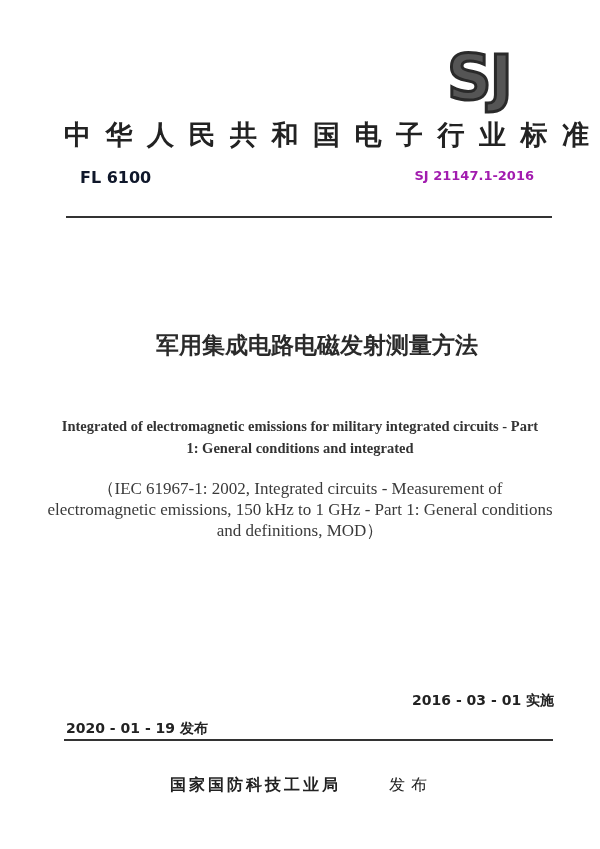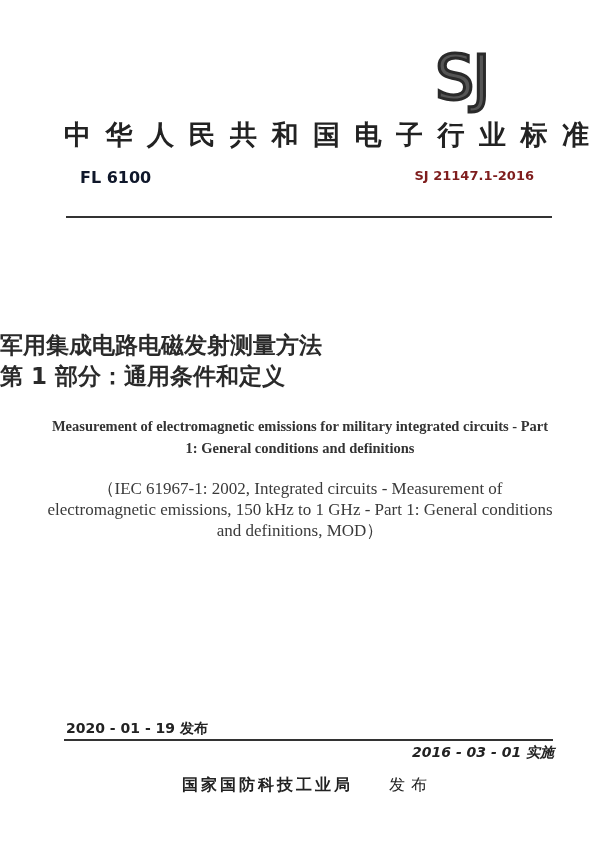--- a/index.html
+++ b/index.html
@@ -5,48 +5,48 @@
   html, body { margin: 0; padding: 0; }
   body {
     width: 600px; height: 849px; background: #ffffff; position: relative; overflow: hidden;
     font-family: "DejaVu Sans", sans-serif; color: #2b2b2b;
   }
   .abs { position: absolute; }
   .logo {
     left: 435px; top: 48px; width: 120px; height: 60px;
   }
   .logo-text {
-    font-family: "DejaVu Sans", sans-serif; font-weight: normal; font-size: 62px; line-height: 60px;
-    color: #555; letter-spacing: -2px;
+    font-family: "DejaVu Sans", sans-serif; font-weight: bold; font-size: 62px; line-height: 60px;
+    color: #555; letter-spacing: -2px; margin-left: 12px;
     -webkit-text-stroke: 3px #2a2a2a;
   }
   .std-title {
     left: 64px; top: 117px; width: 490px; font-size: 27px; letter-spacing: 14.5px;
     white-space: nowrap; color: #222; font-weight: bold;
   }
   .classification { left: 80px; top: 168px; font-size: 16px; font-weight: bold; color: #0f172a; }
-  .std-number { right: 66px; top: 168px; font-size: 13px; font-weight: bold; color: #7f1d1d; margin-left: 47px; }
+  .std-number { right: 66px; top: 168px; font-size: 13px; font-weight: bold; color: #a21caf; margin-left: 47px; }
   .top-rule { left: 66px; top: 216px; width: 486px; height: 2px; background: #333; }
   .title-cn {
-    left: 0; top: 330px; width: 478px; text-align: left;
+    left: 0; top: 330px; width: 478px; text-align: right;
     font-size: 23px; line-height: 31px; color: #2a2a2a; font-weight: bold;
   }
   .title-en {
     left: 30px; top: 415px; width: 540px; text-align: center;
     font-family: "Liberation Serif", serif; font-weight: bold; font-size: 14.5px; line-height: 22px; color: #333;
   }
   .title-ref {
     left: 45px; top: 478px; width: 510px; text-align: center;
     font-family: "Liberation Serif", serif; font-size: 17px; line-height: 21px; color: #3a3a3a;
   }
   .issue-date { left: 66px; top: 720px; font-size: 14px; color: #222; font-weight: bold; }
-  .impl-date { right: 46px; top: 744px; font-size: 14px; color: #222; font-weight: bold; font-style: italic; }
+  .impl-date { right: 46px; top: 692px; font-size: 14px; color: #222; font-weight: bold; }
   .bottom-rule { left: 64px; top: 739px; width: 489px; height: 2px; background: #333; }
   .issuer {
-    left: 170px; top: 775px; font-size: 16px; letter-spacing: 3px; color: #222; font-weight: bold; margin-left: 12px;
+    left: 170px; top: 775px; font-size: 16px; letter-spacing: 3px; color: #222; font-weight: bold;
   }
   .issuer-action {
     left: 389px; top: 775px; font-size: 16px; letter-spacing: 6px; color: #222; font-weight: normal;
   }
 </style>
 </head>
 <body>
 
 <div class="abs logo">
   <span class="logo-text">SJ</span>
@@ -54,26 +54,25 @@
 
 <div class="abs std-title">中华人民共和国电子行业标准</div>
 
 <div class="abs classification">FL 6100</div>
 <div class="abs std-number">SJ 21147.1-2016</div>
 
 <div class="abs top-rule"></div>
 
 <div class="abs title-cn">
   <div>军用集成电路电磁发射测量方法</div>
-  <div>第 1 部分：通用条件和定义</div>
 </div>
 
 <div class="abs title-en">
-  <div>Measurement of electromagnetic emissions for military integrated circuits - Part</div>
-  <div>1: General conditions and definitions</div>
+  <div>Integrated of electromagnetic emissions for military integrated circuits - Part</div>
+  <div>1: General conditions and integrated</div>
 </div>
 
 <div class="abs title-ref">（IEC 61967-1: 2002, Integrated circuits - Measurement of electromagnetic emissions, 150 kHz to 1 GHz - Part 1: General conditions and definitions, MOD）</div>
 
 <div class="abs issue-date">2020 - 01 - 19 发布</div>
 <div class="abs impl-date">2016 - 03 - 01 实施</div>
 
 <div class="abs bottom-rule"></div>
 
 <div class="abs issuer">国家国防科技工业局</div>

